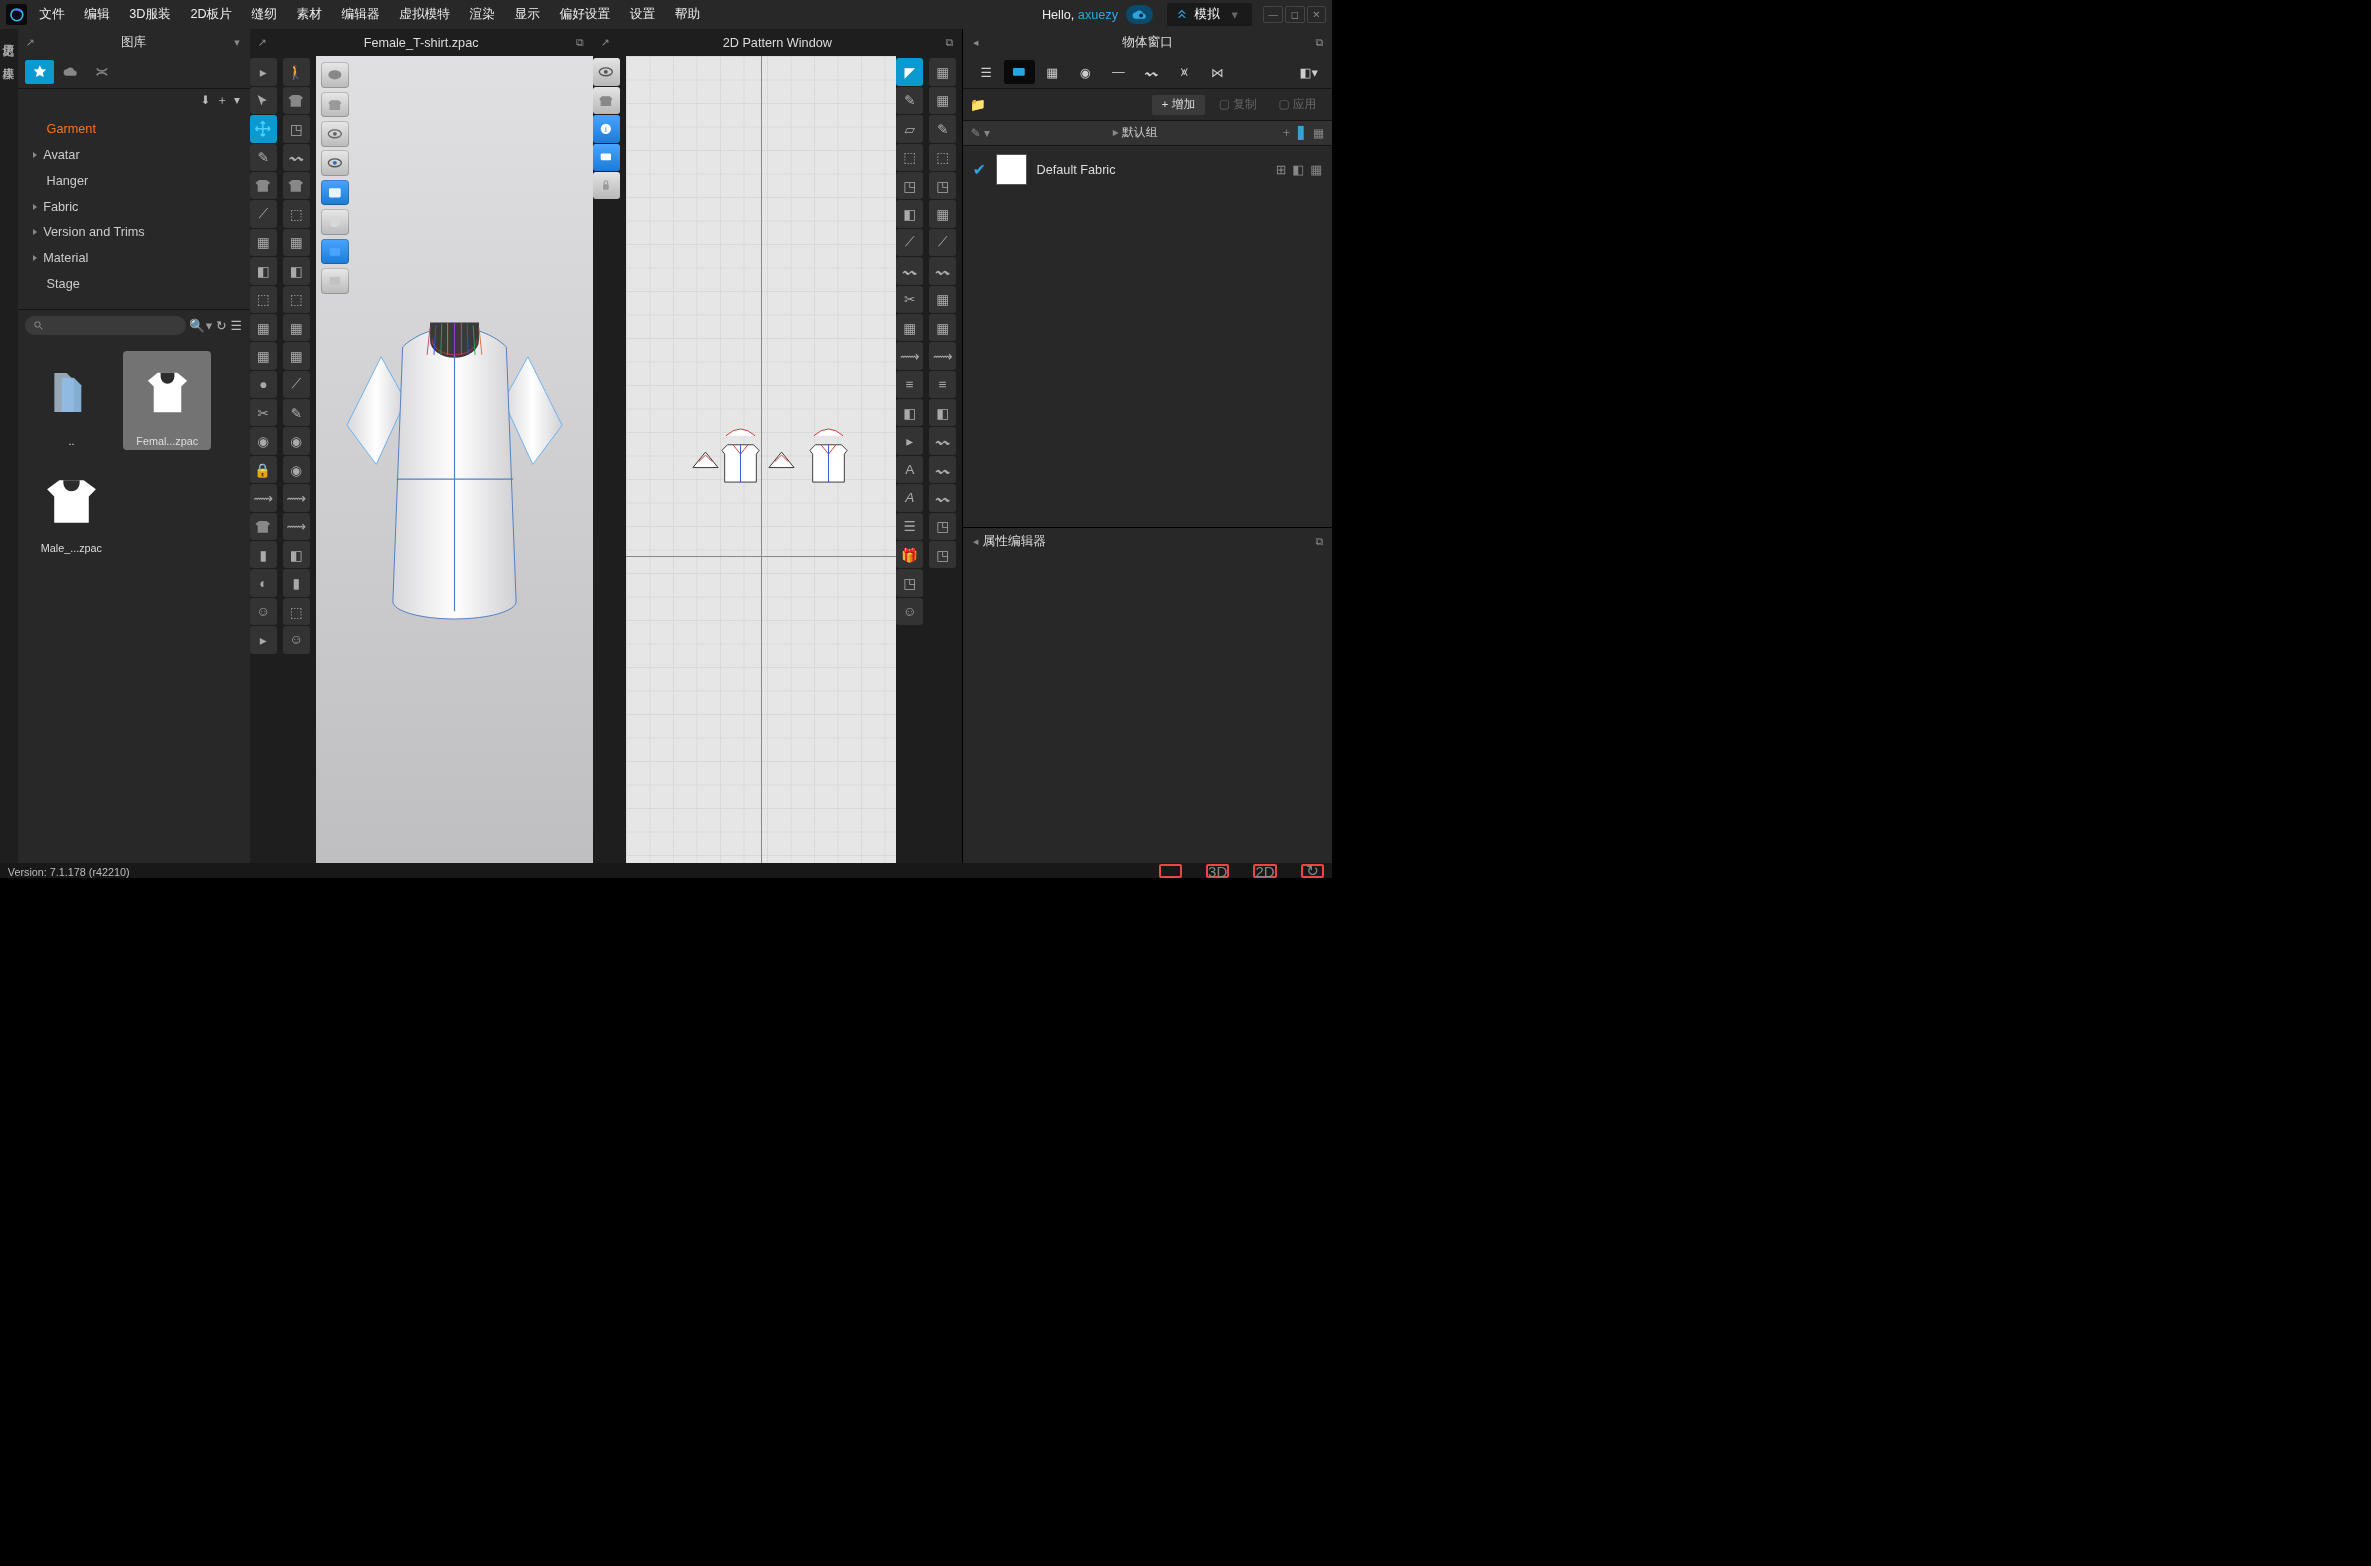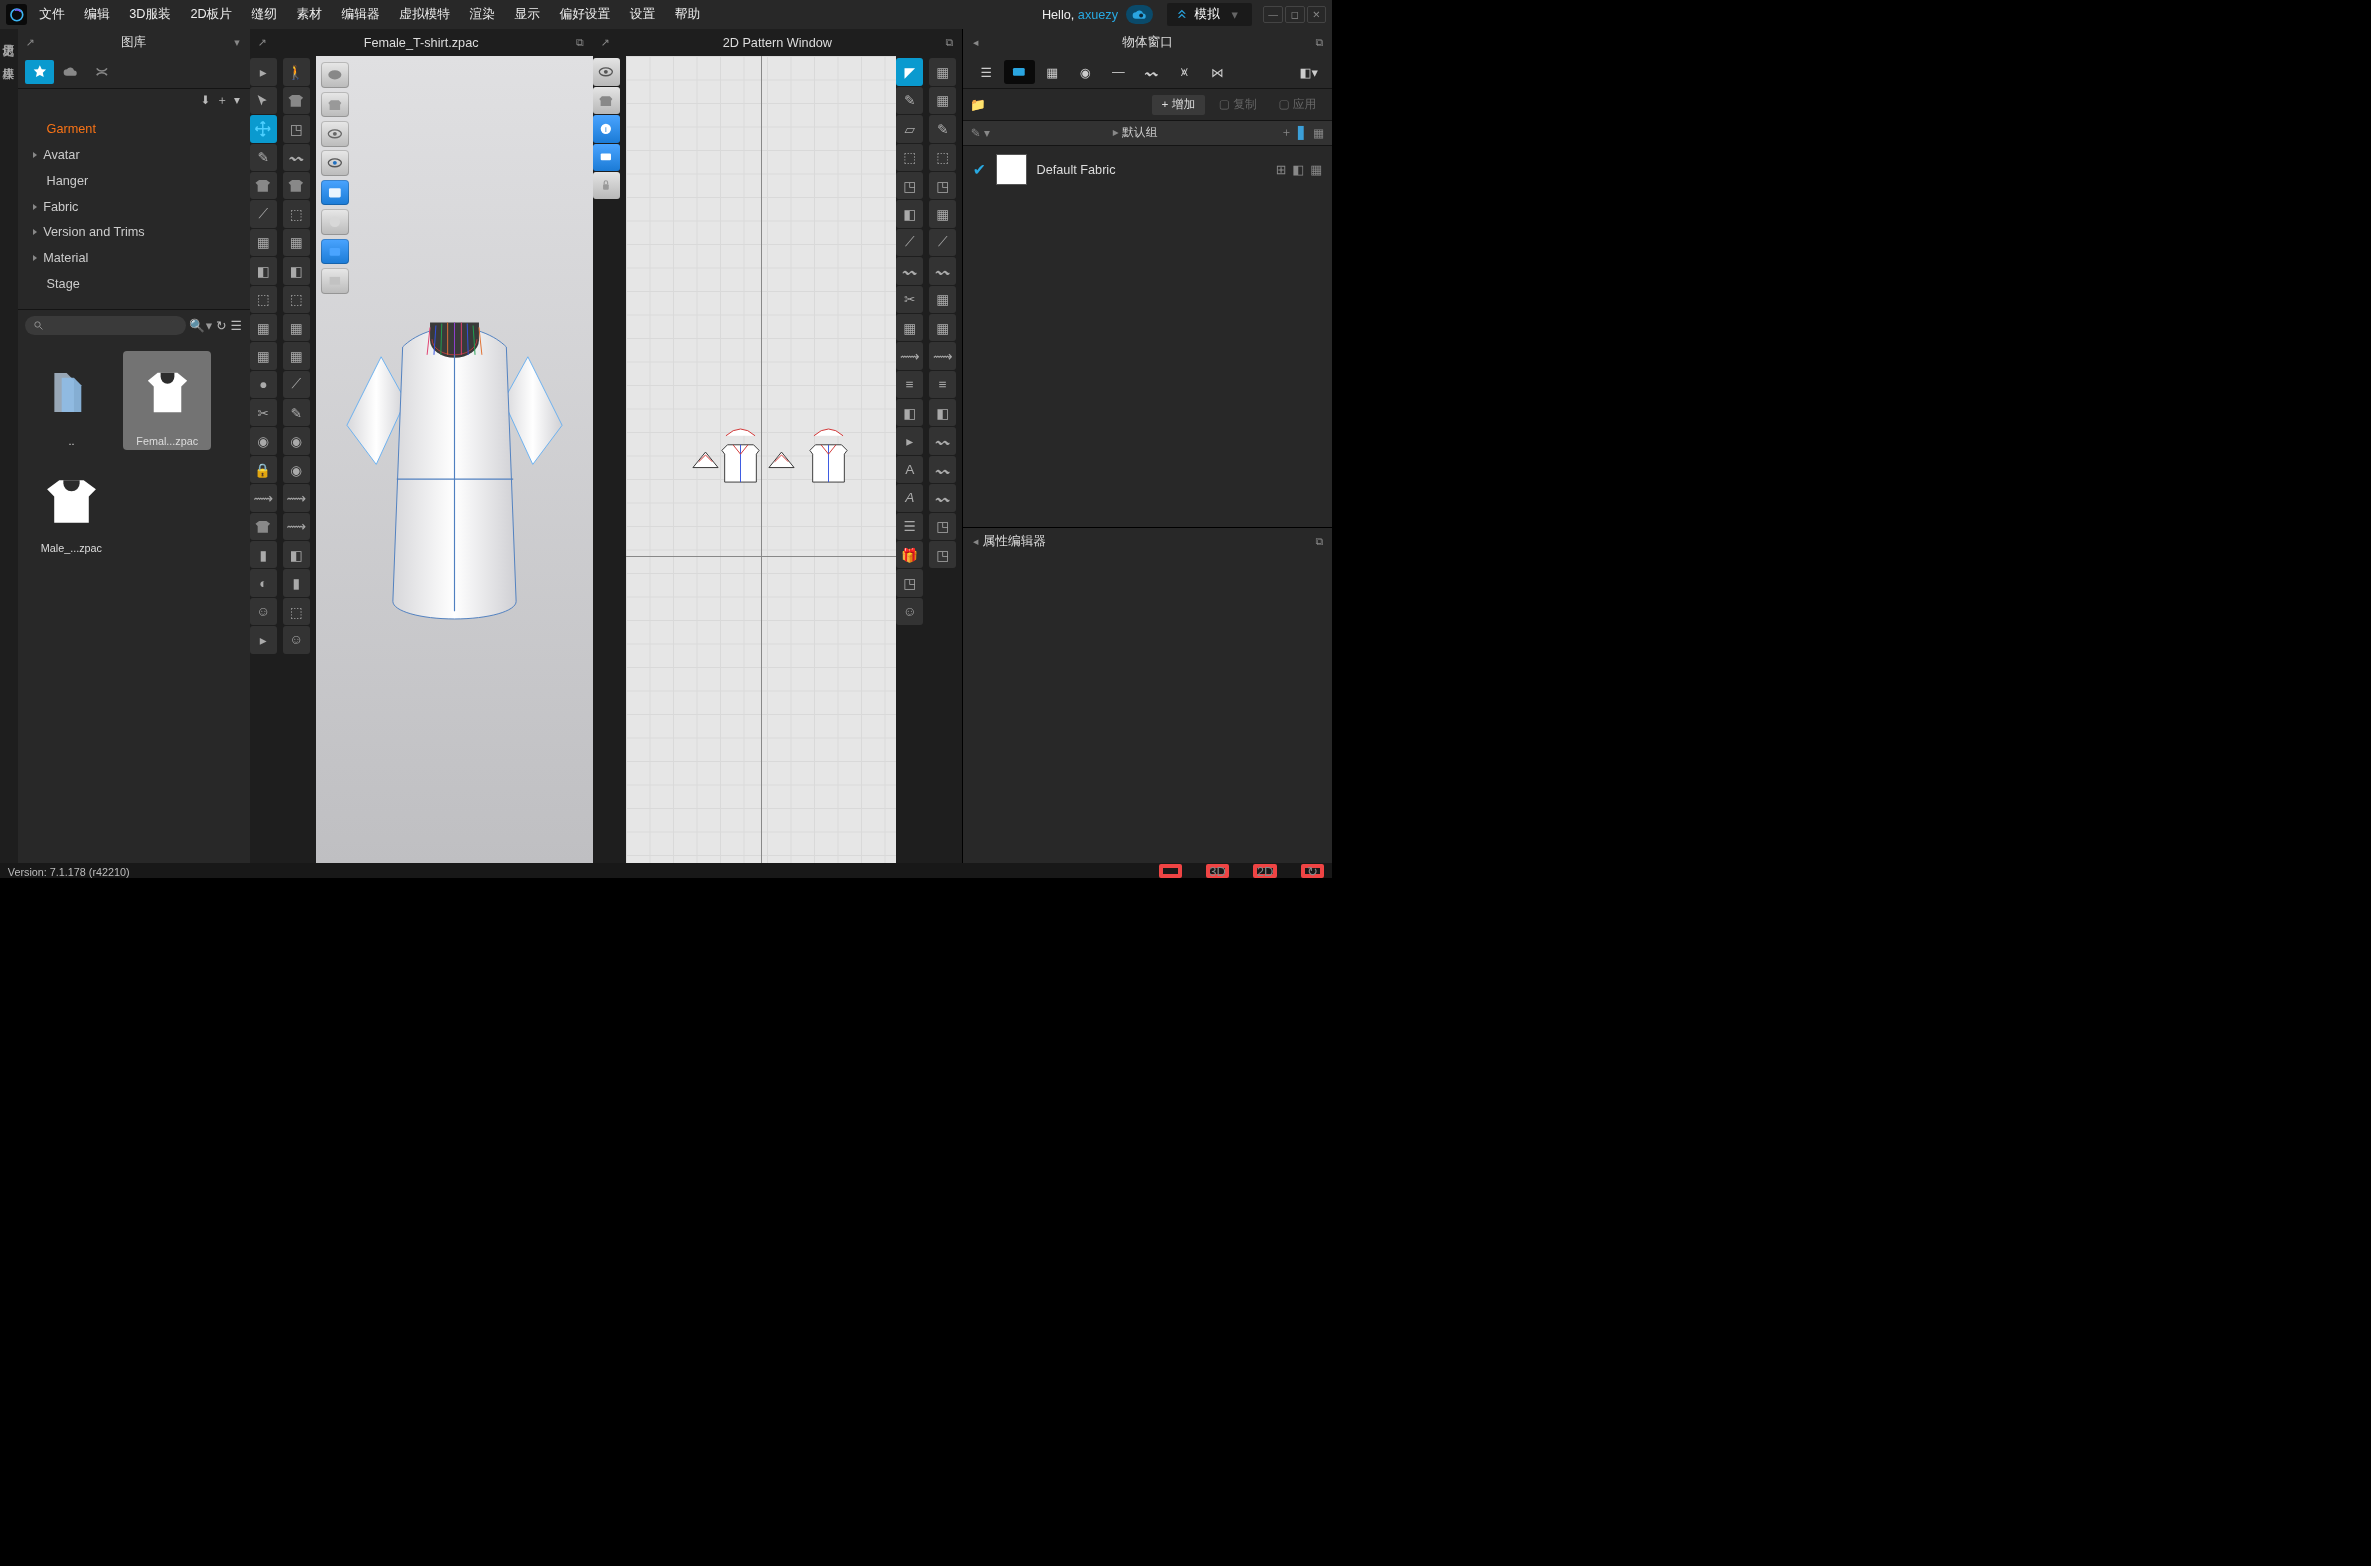--- a/index.html
+++ b/index.html
@@ -76,21 +76,21 @@
 .swatch { width:31px; height:31px; background:#fff; border:1px solid #555; }
 .fab-name { flex:1; font-size:12.7px; color:#ddd; }
 .row-icons { display:flex; gap:5.9px; color:#888; }
 
 .prop { flex:1; border-top:1px solid #000; }
 .prop-hdr { height:25.5px; display:flex; align-items:center; padding:0 5.9px; background:#282828; font-size:12.7px; color:#ddd; }
 .prop-hdr .ttl { flex:1; text-align:left; }
 
 .statusbar { height:15px; background:#181818; color:#bbb; font-size:10.8px; display:flex; align-items:flex-end; padding:0 7.8px;gap:20px; }
 .statusbar .sp { flex:1; }
-.statusbar .sb-btn { width:23.5px; height:13.7px; border:4px solid #ef4444; border-radius:2px; margin-left:3.9px; display:flex; align-items:center; justify-content:center; font-size:13px; color:#888; }
+.statusbar .sb-btn { width:23.5px; height:13.7px; border:2px solid #ef4444; border-radius:2px; margin-left:3.9px; display:flex; align-items:center; justify-content:center; font-size:15px; color:#888; }
 
 .hdr-ic{ color:#888; font-size:10.8px; width:13.7px; height:13.7px; display:flex; align-items:center; justify-content:center;}
 </style>
 </head>
 <body>
 
 <div class="topbar">
   <div class="logo">
     <svg viewBox="0 0 24 24">
         <circle cx="12" cy="12" r="9" fill="none" stroke="#3bb4f2" stroke-width="2.5"></circle>

